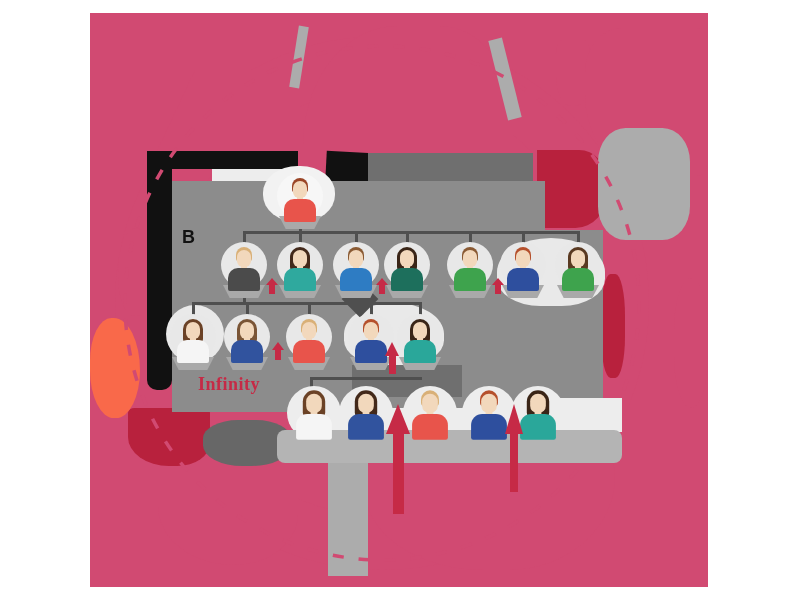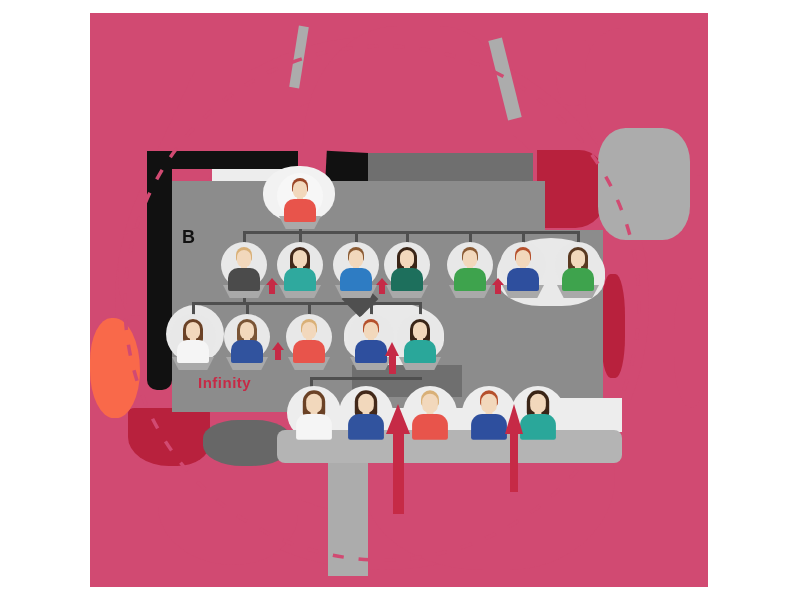--- a/index.html
+++ b/index.html
@@ -308,15 +308,15 @@
           <div class="head" style="border-left: 12px solid transparent; border-right: 12px solid transparent; border-bottom: 30px solid rgb(198, 42, 70);"></div>
           <div class="tail" style="width: 11px; height: 80px; background: rgb(198, 42, 70);"></div>
         </div>
         <div class="arr" style="left: 415px; top: 391px; width: 18px;">
           <div class="head" style="border-left: 9px solid transparent; border-right: 9px solid transparent; border-bottom: 30px solid rgb(198, 42, 70);"></div>
           <div class="tail" style="width: 8px; height: 58px; background: rgb(198, 42, 70);"></div>
         </div>
       </div>
 
     <div class="lbl" id="labelB" style="left: 92px; top: 214px; font-size: 18px; color: rgb(17, 17, 17);">B</div>
-    <div class="lbl" id="labelInfinity" style="left: 108px; top: 361px; font-size: 15px; letter-spacing: 0.5px; color: rgb(198, 42, 70);">Infinity</div>
+    <div class="lbl" id="labelInfinity" style="left: 108px; top: 361px; font-size: 18px; letter-spacing: 0.5px; color: rgb(198, 42, 70); font-family: Liberation Serif, serif;">Infinity</div>
   </div>
 </div>
 
 </body></html>

